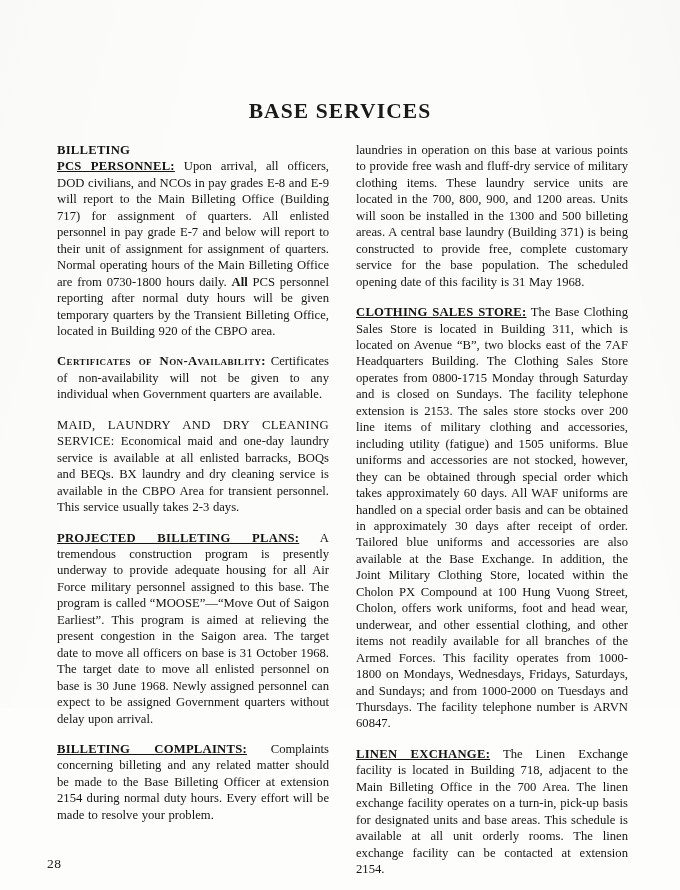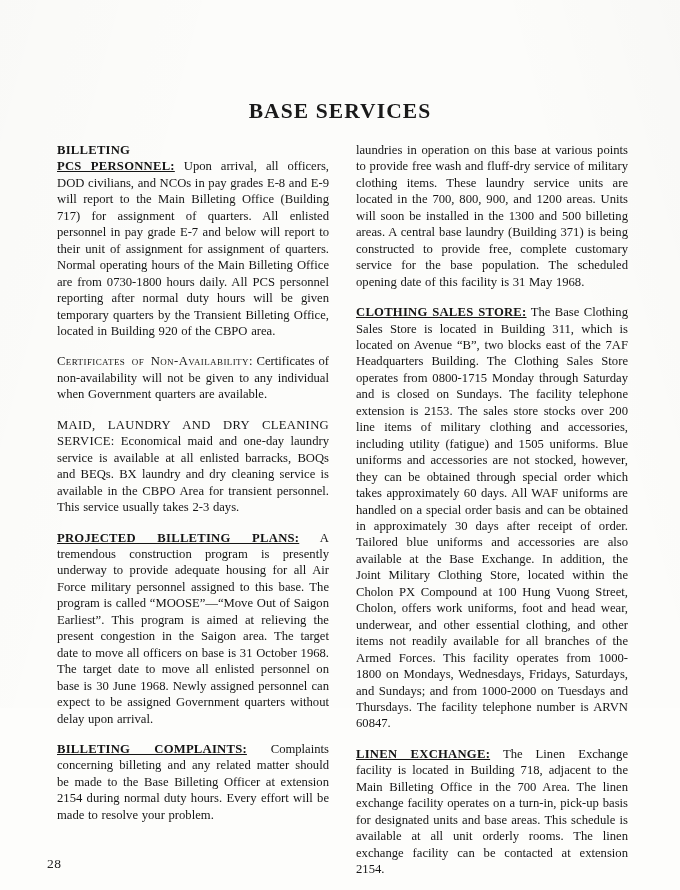--- a/index.html
+++ b/index.html
@@ -65,26 +65,26 @@
     font-weight: bold;
     letter-spacing: 0.25px;
     text-decoration: underline;
   }
   .sec-spread {
     font-weight: normal;
     letter-spacing: 0.3px;
     word-spacing: 5px;
   }
   .smallcaps {
-    font-weight: normal;
+    font-weight: bold;
     font-variant: small-caps;
     letter-spacing: 0.4px;
     word-spacing: 3px;
   }
-  .b { font-weight: normal; }
+  .b { font-weight: bold; }
   .standalone {
     font-weight: bold;
     font-size: 12.65px;
     letter-spacing: 0.25px;
     text-align: left;
   }
   .folio {
     position: absolute;
     left: 47px;
     top: 840px;

